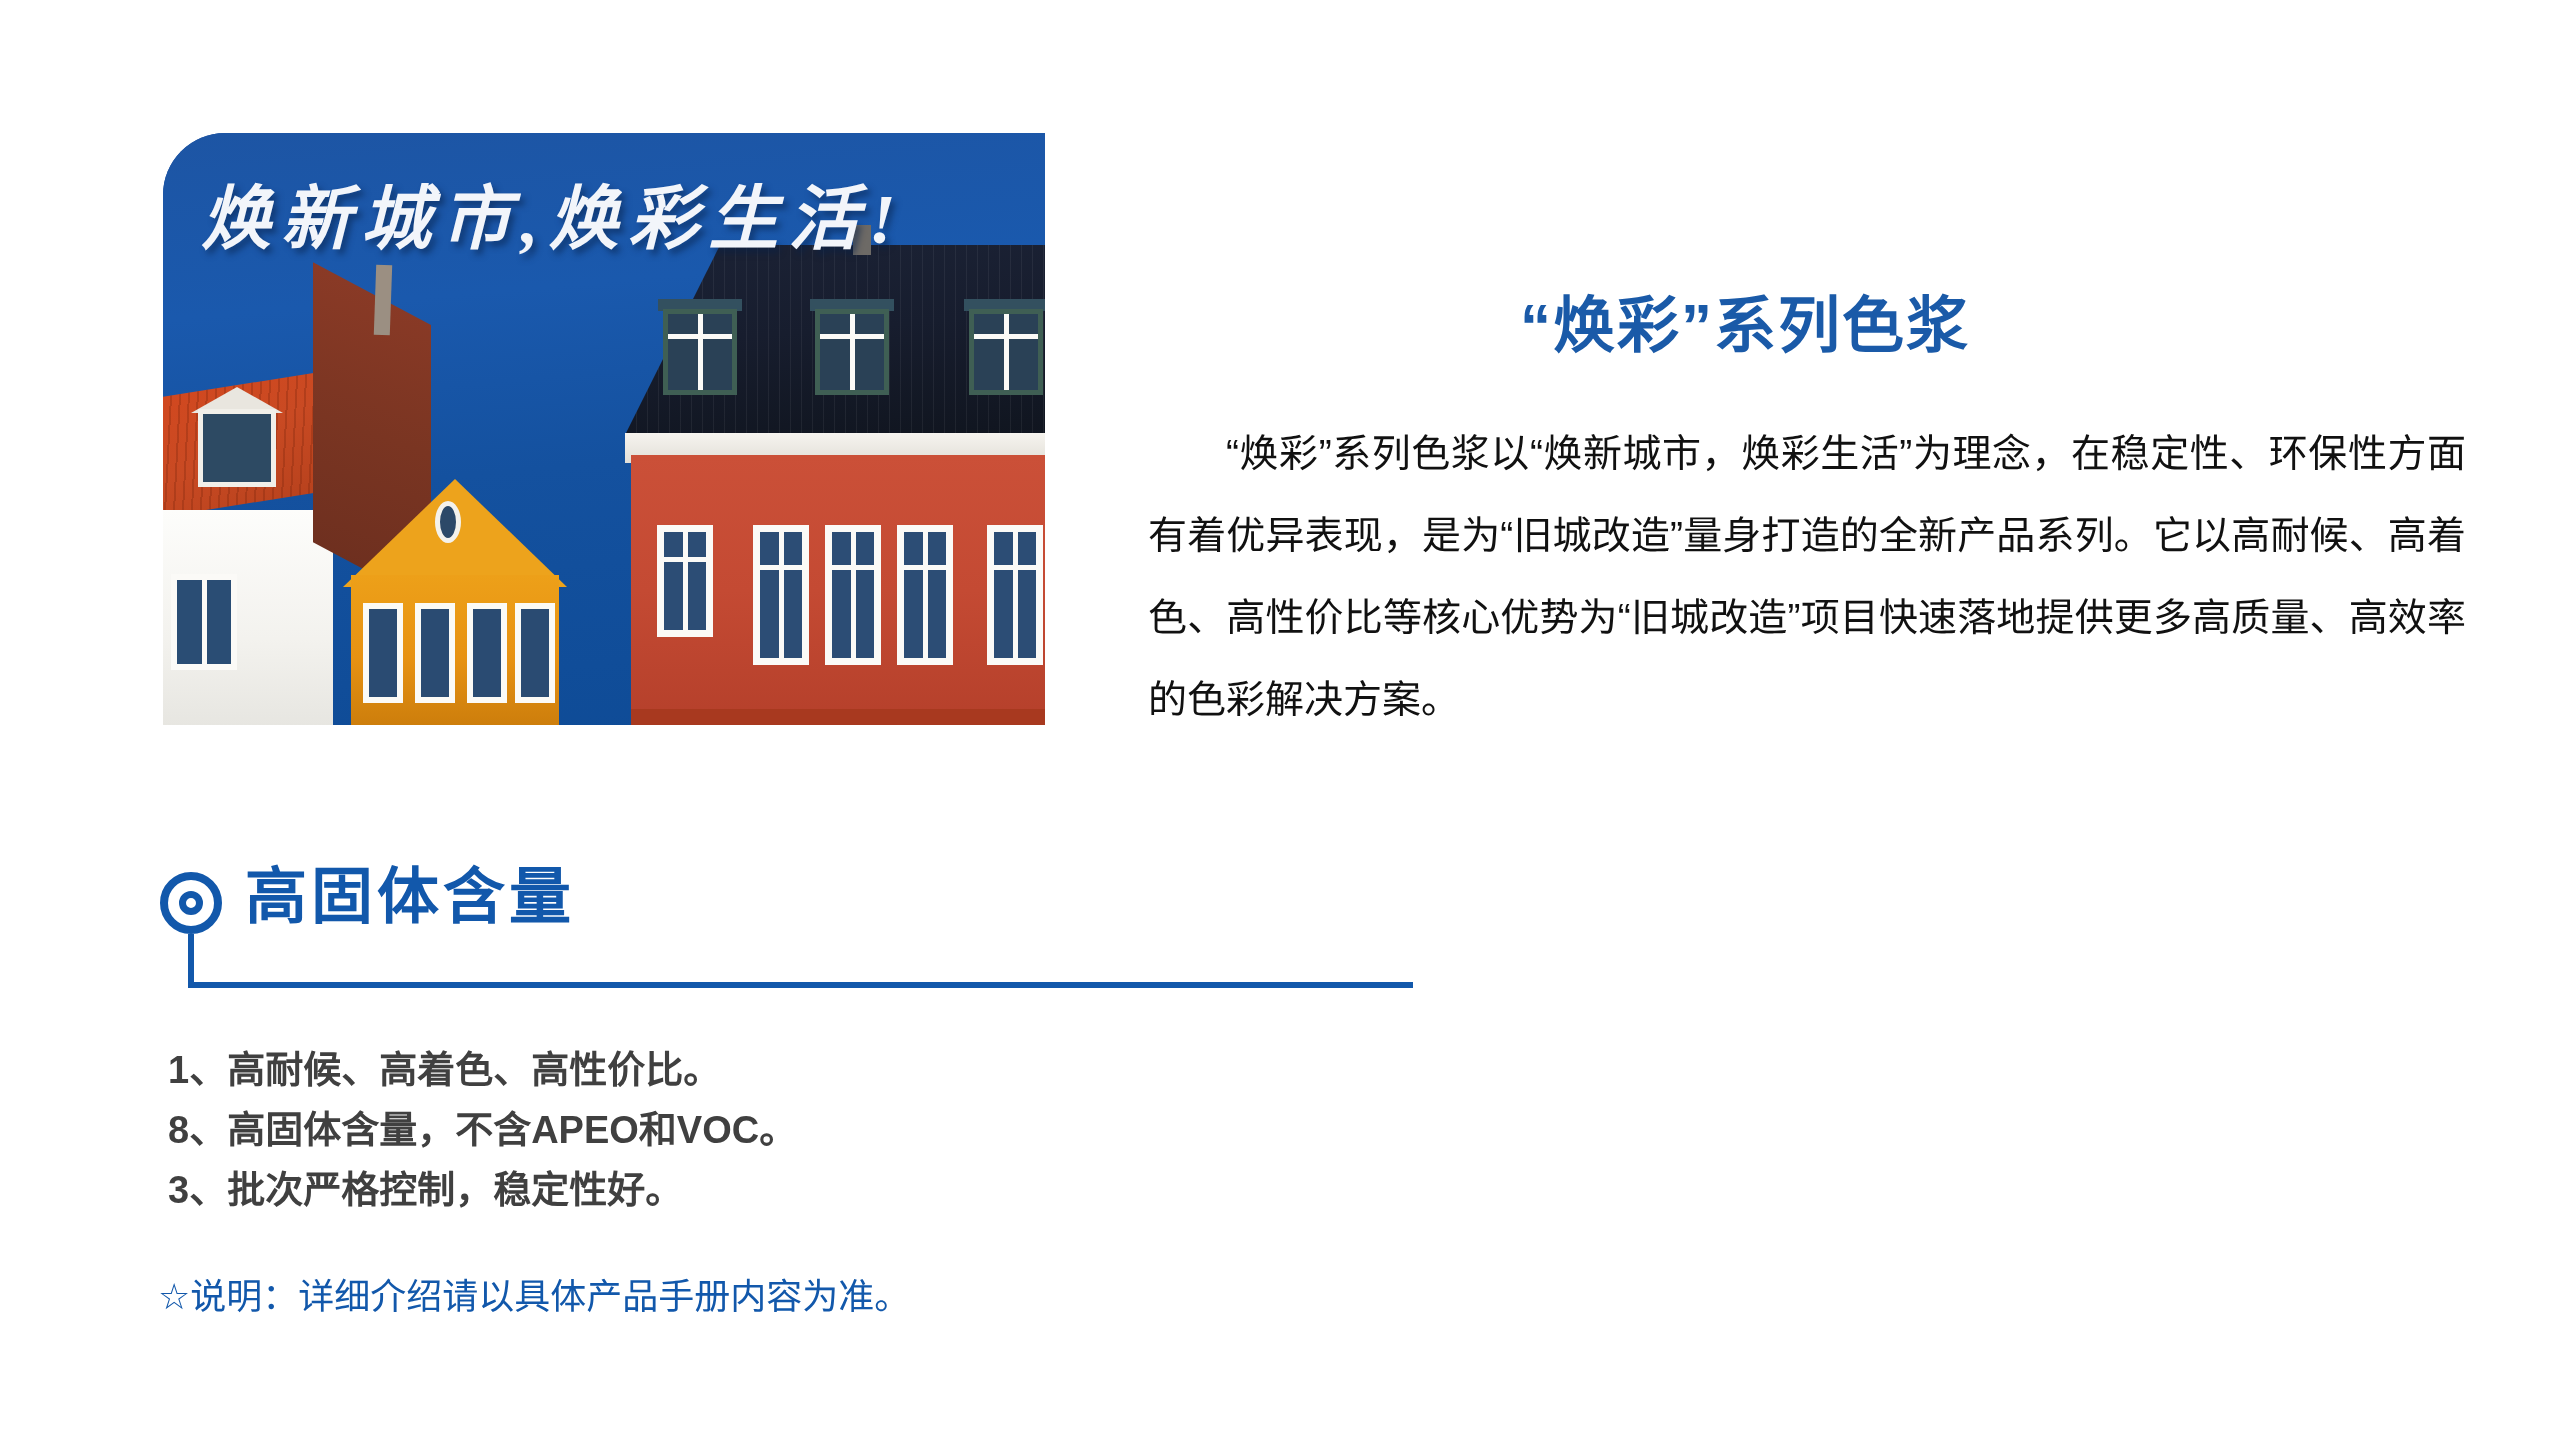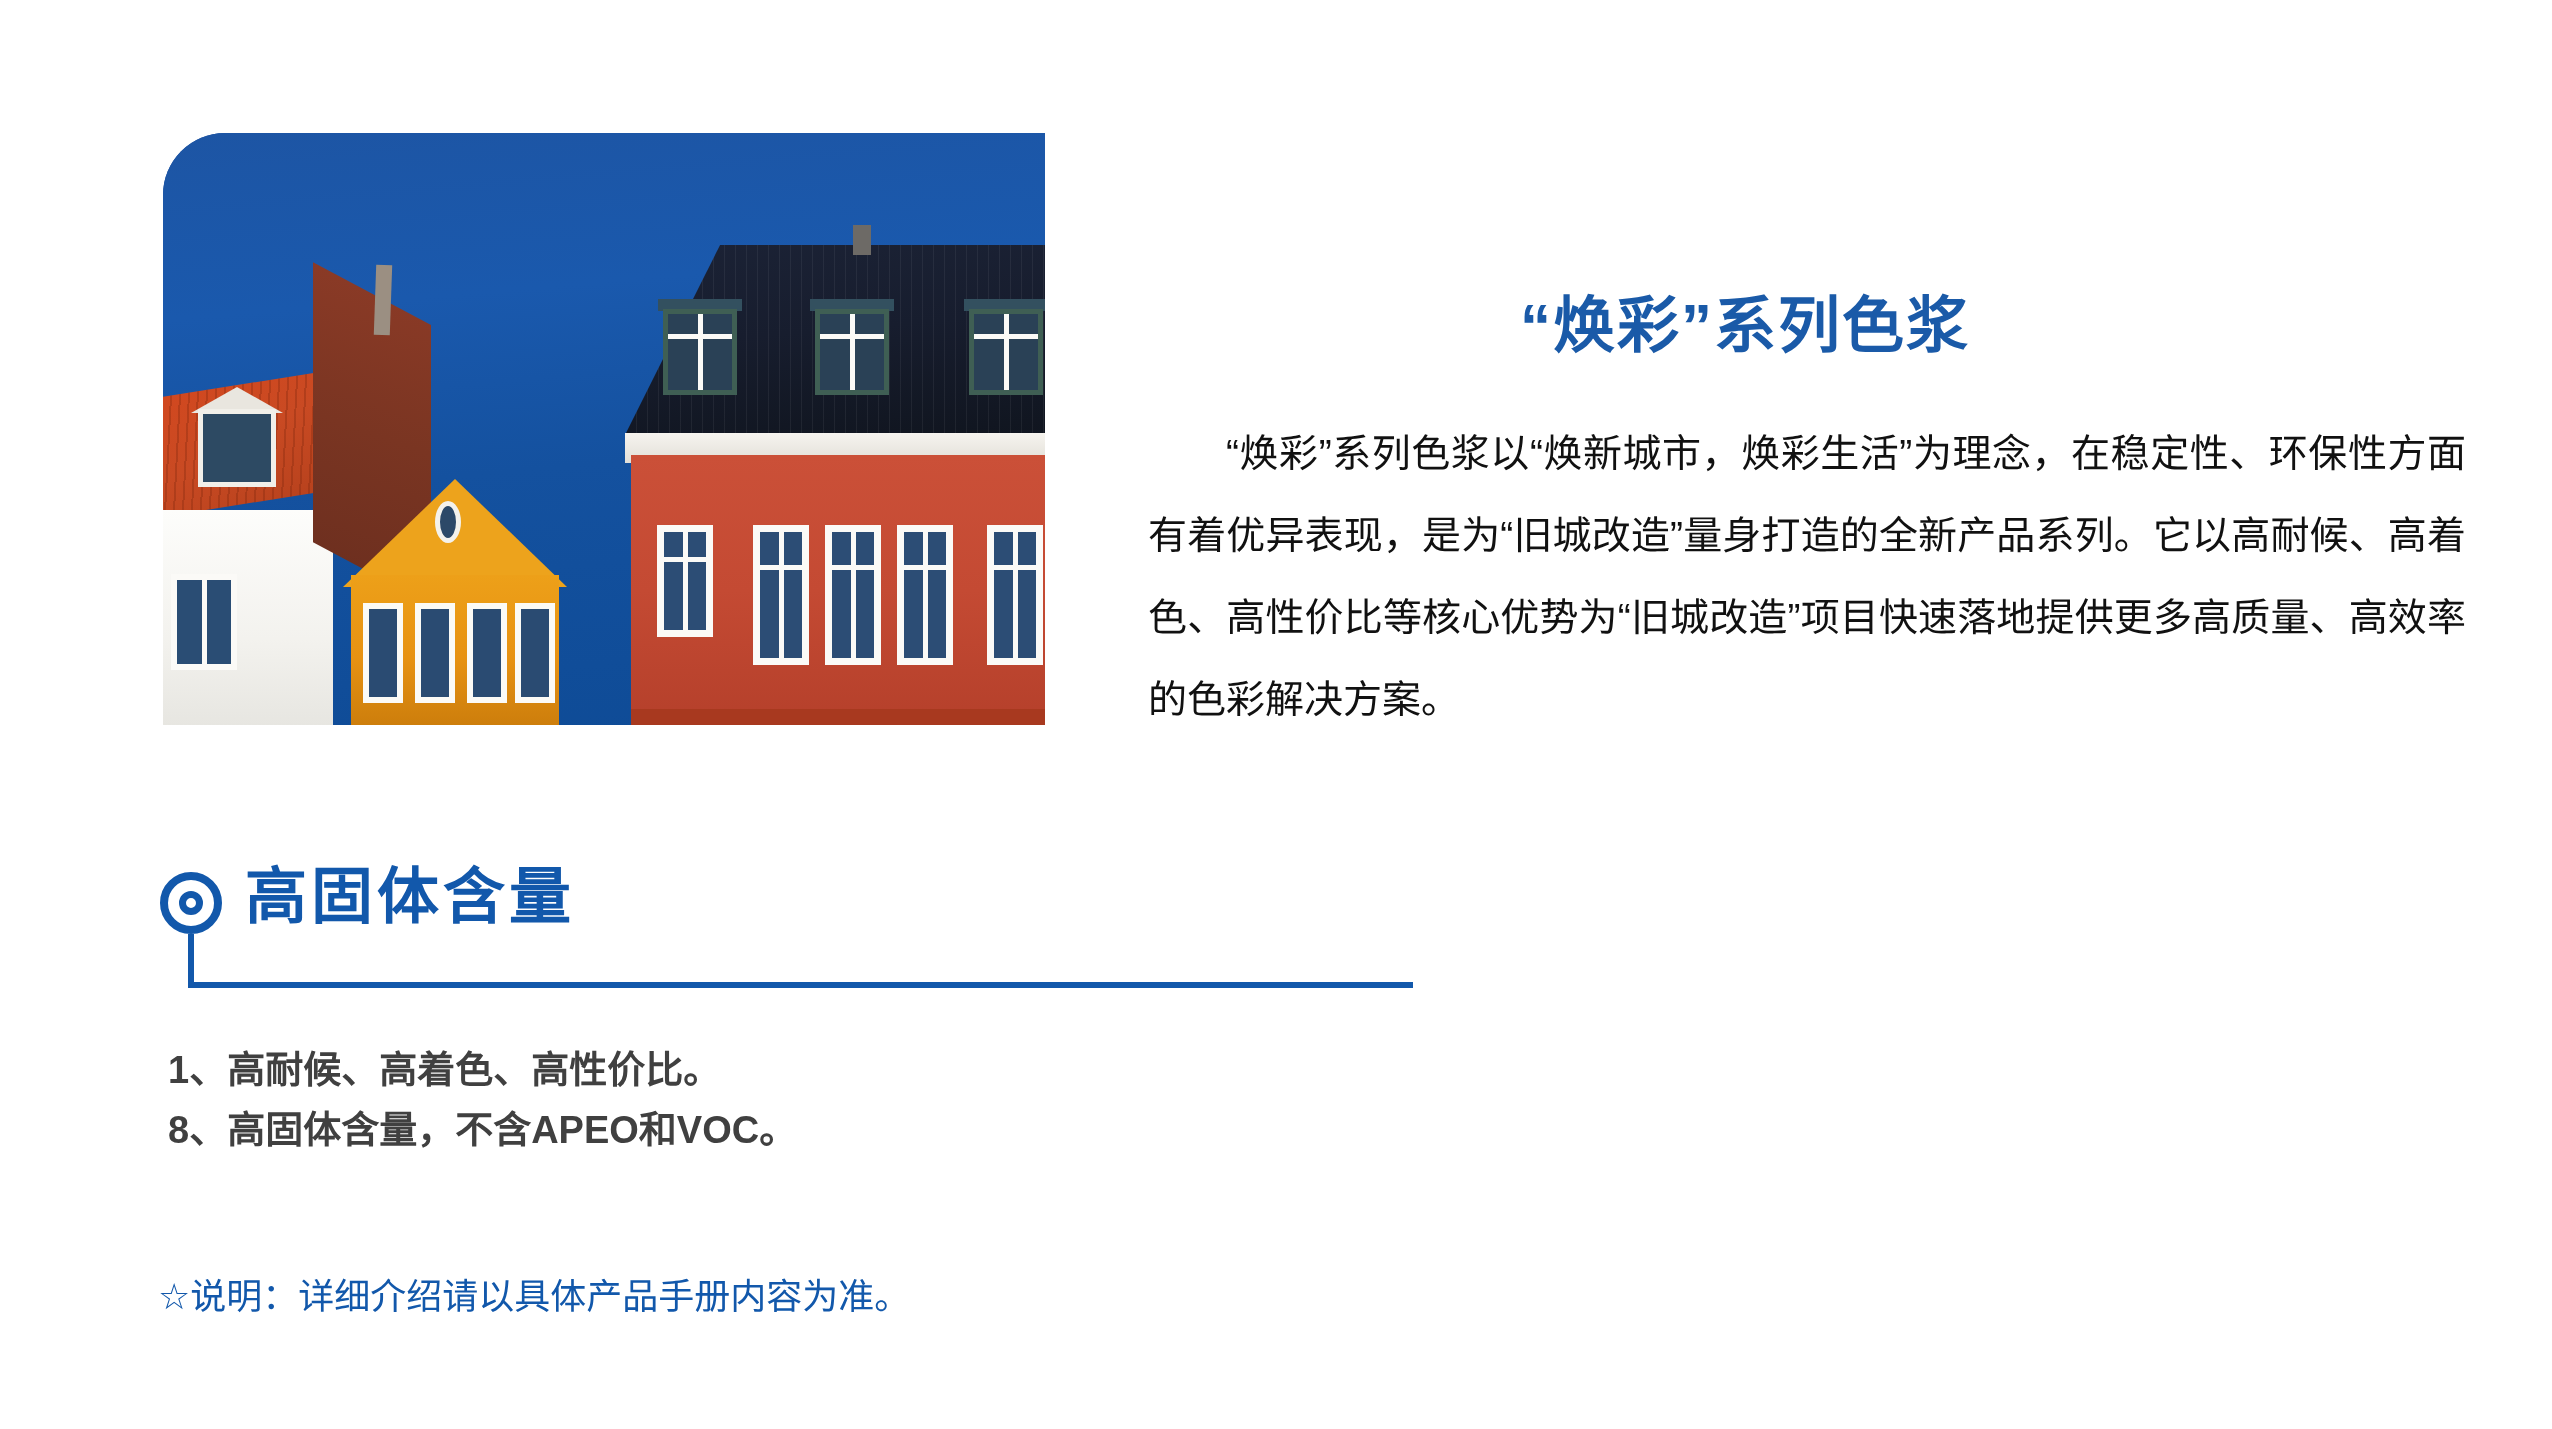--- a/index.html
+++ b/index.html
@@ -458,33 +458,35 @@
     <div class="bld red-win r4">
       <div class="win-mullion"></div>
       <div class="win-transom"></div>
     </div>
     <div class="bld red-win r5">
       <div class="win-mullion"></div>
       <div class="win-transom"></div>
     </div>
     <div class="bld red-base"></div>
 
+    <div class="banner-text">焕新城市,焕彩生活!</div>
   </div>
 
   <div class="title">“焕彩”系列色浆</div>
 
   <div class="intro">“焕彩”系列色浆以“焕新城市，焕彩生活”为理念，在稳定性、环保性方面有着优异表现，是为“旧城改造”量身打造的全新产品系列。它以高耐候、高着色、高性价比等核心优势为“旧城改造”项目快速落地提供更多高质量、高效率的色彩解决方案。</div>
 
   <div class="section-head">
     <span class="bullseye"></span>
     <span class="section-title">高固体含量</span>
     <span class="head-elbow"></span>
     <span class="head-rule"></span>
   </div>
 
   <div class="features">
     <div class="feature-item">1、高耐候、高着色、高性价比。</div>
     <div class="feature-item">8、高固体含量，不含APEO和VOC。</div>
+    <div class="feature-item">3、批次严格控制，稳定性好。</div>
   </div>
 
   <div class="footnote">☆说明：详细介绍请以具体产品手册内容为准。</div>
 
 </div>
 
 </body></html>

